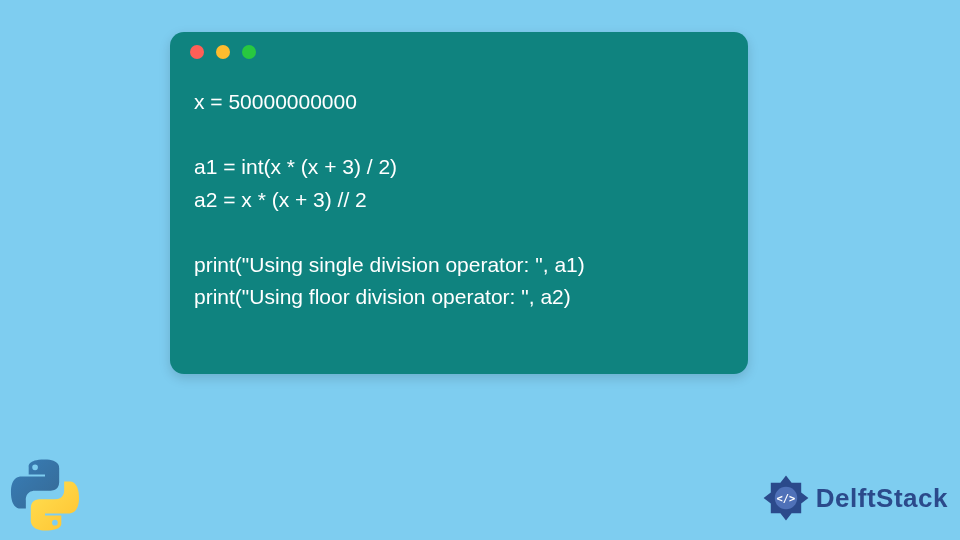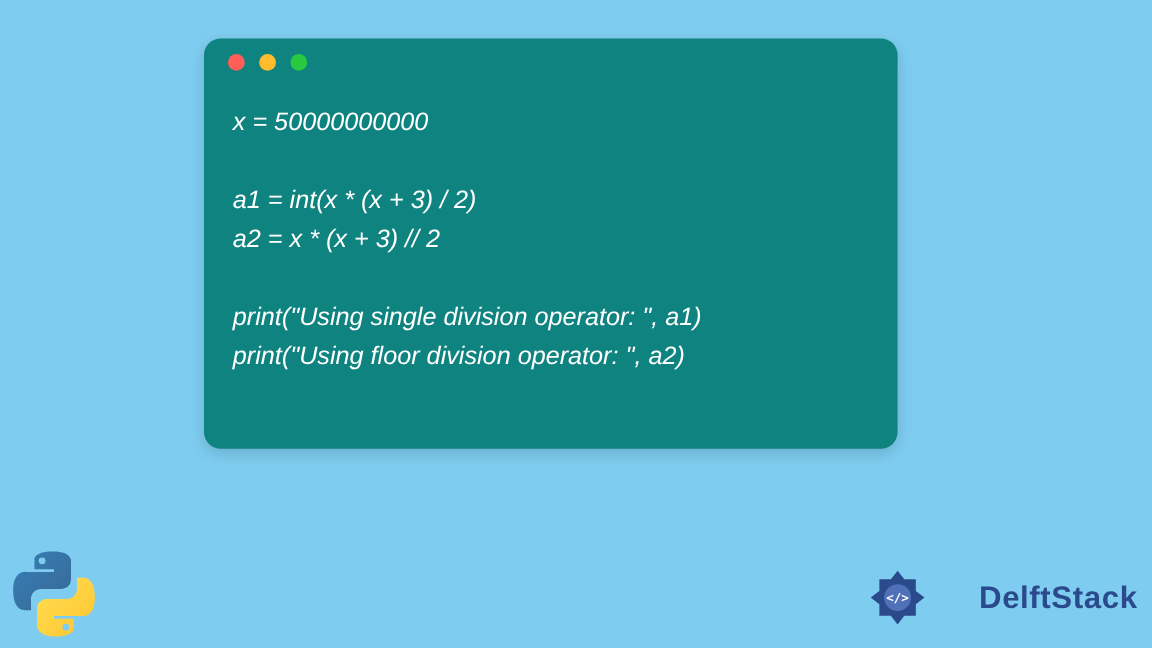--- a/index.html
+++ b/index.html
@@ -11,21 +11,20 @@
   }
   .code-window {
     position: absolute;
     left: 170px;
     top: 32px;
     width: 578px;
     height: 342px;
     background: #0f837f;
     border-radius: 14px;
     box-shadow: 0 4px 12px rgba(0,0,0,0.15);
-    font-style: italic;
   }
   .titlebar {
     height: 40px;
     display: flex;
     align-items: center;
     padding-left: 20px;
     gap: 12px;
   }
   .dot {
     width: 14px; height: 14px; border-radius: 50%;
@@ -54,21 +53,20 @@
     bottom: 18px;
     display: flex;
     align-items: center;
     gap: 6px;
   }
   .delft-text {
     color: #2b4a8b;
     font-size: 26px;
     font-weight: 600;
     letter-spacing: 0.5px;
-    margin-left: 38px;
   }
 </style>
 </head>
 <body>
 
 <div class="code-window">
   <div class="titlebar">
     <span class="dot red"></span>
     <span class="dot yellow"></span>
     <span class="dot green"></span>

